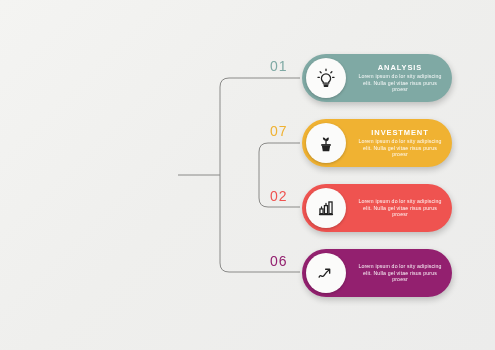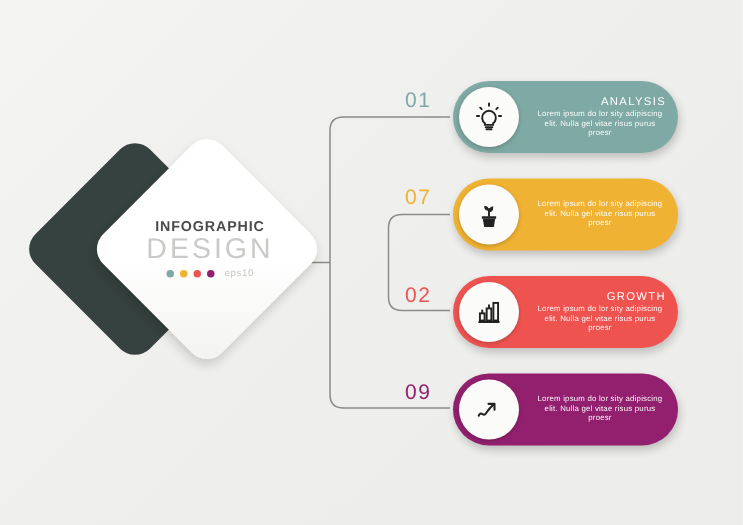--- a/index.html
+++ b/index.html
@@ -54,56 +54,41 @@
   .card .circle{
     position:absolute;left:4px;top:4px;width:40px;height:40px;border-radius:50%;
     background:#fbfbfa;
     display:flex;align-items:center;justify-content:center;
     box-shadow:0 1px 3px rgba(0,0,0,.22);
   }
   .card .ctext{
     margin-left:54px;margin-right:8px;text-align:center;flex:1;
     color:#ffffff;
   }
-  .ctitle{font-size:7.5px;font-weight:normal;letter-spacing:.9px;line-height:10px;text-align:right;}
+  .ctitle{font-size:7.5px;font-weight:bold;letter-spacing:.9px;line-height:10px;}
   .cbody{font-size:5.2px;line-height:6.6px;letter-spacing:.15px;opacity:.96;}
   .num{
     position:absolute;font-size:14px;font-weight:normal;letter-spacing:1px;
   }
   svg{display:block;}
 </style>
 </head>
 <body>
 
 <div id="stage">
 
   <svg class="wires" viewBox="0 0 495 350" width="495" height="350">
 
     <path d="M178 175 H220" stroke="#8a8a88" stroke-width="1" fill="none"></path>
 
     <path d="M300 78 H229 Q220 78 220 87 V263 Q220 272 229 272 H300" stroke="#8a8a88" stroke-width="1" fill="none"></path>
 
     <path d="M300 143 H268 Q259 143 259 152 V198 Q259 207 268 207 H300" stroke="#8a8a88" stroke-width="1" fill="none"></path>
   </svg>
 
-  <div class="diamond-group">
-    <div class="diamond-shadow"></div>
-    <div class="diamond-main"></div>
-    <div class="diamond-label">
-      <div class="dl-top">INFOGRAPHIC</div>
-      <div class="dl-mid">DESIGN</div>
-      <div class="dl-dots">
-        <span class="dot" style="background:#7fa9a4"></span>
-        <span class="dot" style="background:#f0b232"></span>
-        <span class="dot" style="background:#ef5350"></span>
-        <span class="dot" style="background:#93206f"></span>
-        <span class="eps">eps10</span>
-      </div>
-    </div>
-  </div>
 
   <div class="num" style="left:270px;top:58px;color:#7fa9a4">01</div>
   <div class="card" style="left:302px;top:54px;width:150px;background:#7fa9a4">
     <div class="circle">
       <svg width="22" height="22" viewBox="0 0 24 24" fill="none" stroke="#222" stroke-width="1.4" stroke-linecap="round">
         <path d="M9 16.5a5 5 0 1 1 6 0v1.2h-6z"></path>
         <path d="M9.6 19.4h4.8M10.2 21h3.6"></path>
         <path d="M12 2.2v1.6M5.6 5.2l1.1 1.1M18.4 5.2l-1.1 1.1M3.2 11.3h1.6M19.2 11.3h1.6"></path>
       </svg>
     </div>
@@ -118,42 +103,42 @@
     <div class="circle">
       <svg width="22" height="22" viewBox="0 0 24 24" fill="none" stroke="#222" stroke-width="1.4" stroke-linecap="round">
         <path d="M7.5 15h9l-1 6h-7z" fill="#222" stroke="none"></path>
         <path d="M6.8 13.2h10.4v1.9H6.8z" fill="#222" stroke="none"></path>
         <path d="M12 13V8"></path>
         <path d="M12 9.5c-2.6 0-3.6-1.6-3.4-3.6 2.1-.2 3.4 1.3 3.4 3.6z" fill="#222" stroke="none"></path>
         <path d="M12 10.2c2.3 0 3.4-1.8 3-4.1-2.2 0-3.4 1.8-3 4.1z" fill="#222" stroke="none"></path>
       </svg>
     </div>
     <div class="ctext">
+      <div class="ctitle">INVESTMENT</div>
       <div class="cbody">Lorem ipsum do lor sity adipiscing elit. Nulla gel vitae risus purus proesr</div>
     </div>
   </div>
 
   <div class="num" style="left:270px;top:188px;color:#ef5350">02</div>
   <div class="card" style="left:302px;top:184px;width:150px;background:#ef5350">
     <div class="circle">
       <svg width="22" height="22" viewBox="0 0 24 24" fill="none" stroke="#222" stroke-width="1.4" stroke-linecap="round">
         <path d="M5 19.2h14" stroke-width="1.6"></path>
         <rect x="5.4" y="13" width="3.4" height="5.2" stroke-width="1.4"></rect>
         <rect x="10.3" y="9.4" width="3.4" height="8.8" stroke-width="1.4"></rect>
         <rect x="15.2" y="5.4" width="3.4" height="12.8" stroke-width="1.4"></rect>
         <path d="M7.1 10.8v1.6M12 7v1.8"></path>
       </svg>
     </div>
     <div class="ctext">
-      <div class="ctitle">GROWTH</div>
       <div class="cbody">Lorem ipsum do lor sity adipiscing elit. Nulla gel vitae risus purus proesr</div>
     </div>
   </div>
 
-  <div class="num" style="left:270px;top:253px;color:#93206f">09</div>
+  <div class="num" style="left:270px;top:253px;color:#93206f">06</div>
   <div class="card" style="left:302px;top:249px;width:150px;background:#93206f">
     <div class="circle">
       <svg width="22" height="22" viewBox="0 0 24 24" fill="none" stroke="#222" stroke-width="1.5" stroke-linecap="round" stroke-linejoin="round">
         <path d="M4.5 16.5c2-4 3.2 1.2 5.2-1.6s3.1-4.6 5.6-6.2"></path>
         <path d="M11.6 7.9h4.4v4.3"></path>
       </svg>
     </div>
     <div class="ctext">
       <div class="cbody">Lorem ipsum do lor sity adipiscing elit. Nulla gel vitae risus purus proesr</div>
     </div>

